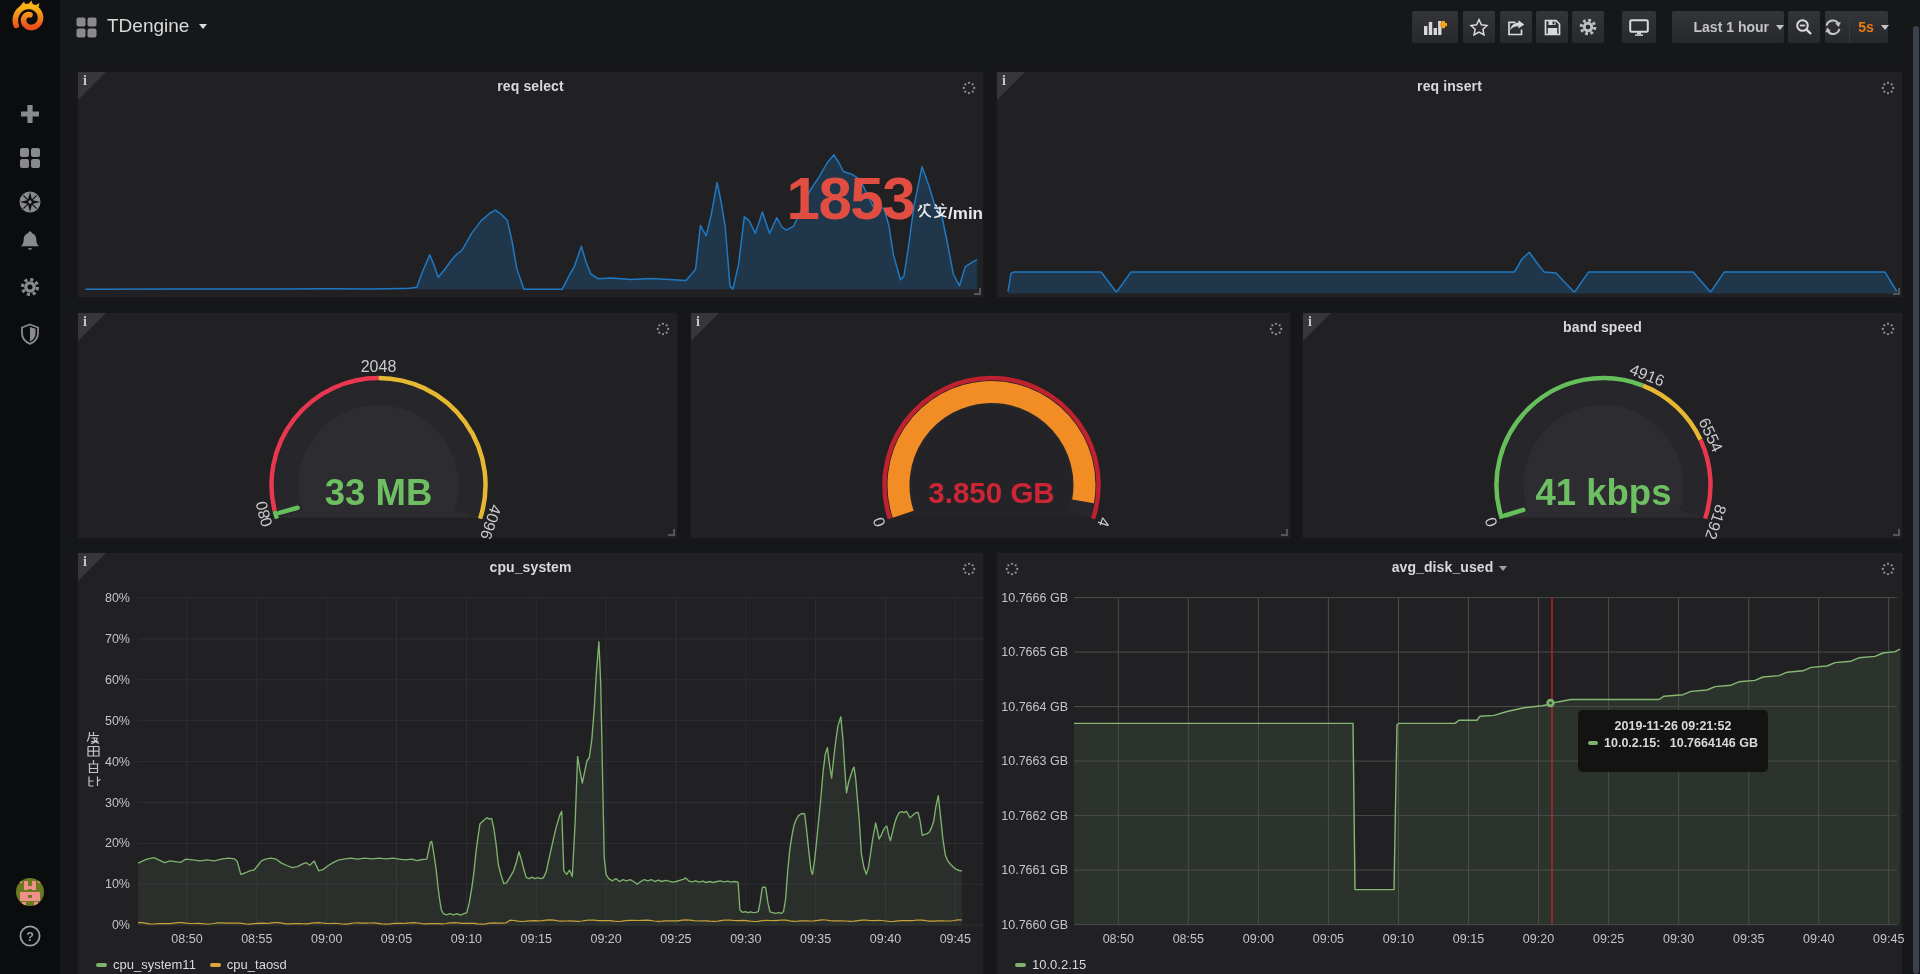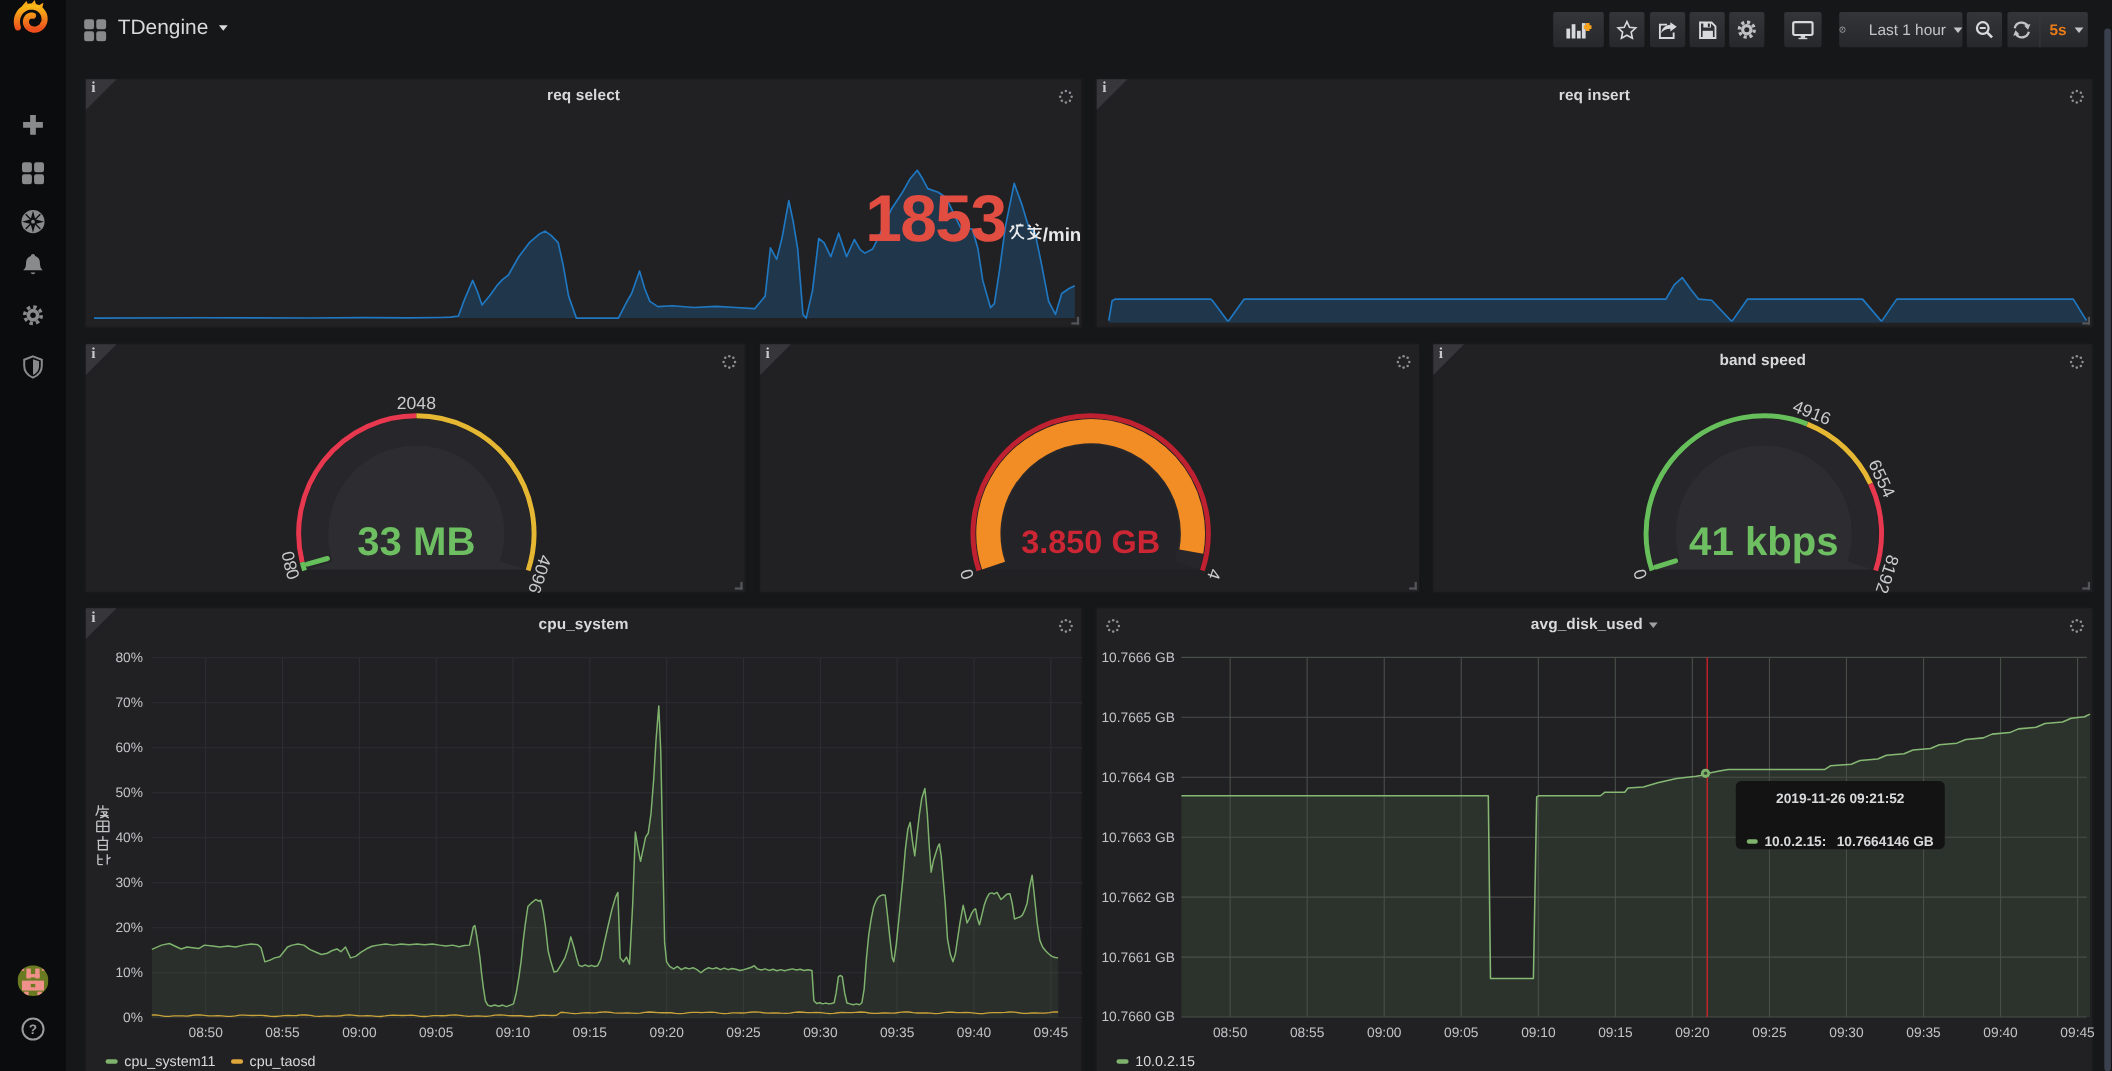--- a/index.html
+++ b/index.html
@@ -132,31 +132,31 @@
         <rect x="1.2" y="1.2" width="17.6" height="11.6" rx="1.5" fill="none" stroke="#d8d9da" stroke-width="2"></rect>
         <rect x="8" y="13.4" width="4" height="2" fill="#d8d9da"></rect>
         <rect x="6" y="15.4" width="8" height="1.4" fill="#d8d9da"></rect>
       </svg>
     </div>
     <div class="navbtn" style="left:1612px;width:112px">
       <svg width="16" height="16" viewBox="0 0 16 16">
         <circle cx="8" cy="8" r="6.6" fill="none" stroke="#c3c4c6" stroke-width="1.6"></circle>
         <path d="M8 4.2 V8.4 L5.6 9.8" fill="none" stroke="#c3c4c6" stroke-width="1.6"></path>
       </svg>
-      <span style="font-size:14px;font-weight:normal;color:#c3c4c6;margin-left:21px">Last 1 hour</span>
+      <span style="font-size:14px;font-weight:bold;color:#c3c4c6;margin-left:21px">Last 1 hour</span>
       <span class="caret"></span>
     </div>
     <div class="navbtn" style="left:1728px;width:32px">
       <svg width="18" height="18" viewBox="0 0 18 18">
         <circle cx="7.5" cy="7.5" r="5.3" fill="none" stroke="#d8d9da" stroke-width="2"></circle>
         <line x1="4.8" y1="7.5" x2="10.2" y2="7.5" stroke="#d8d9da" stroke-width="1.8"></line>
         <line x1="11.6" y1="11.6" x2="16" y2="16" stroke="#d8d9da" stroke-width="2.4"></line>
       </svg>
     </div>
-    <div class="navbtn" style="left:1765px;width:73px">
+    <div class="navbtn" style="left:1765px;width:63px">
       <span style="display:flex;align-items:center;padding-right:7px">
         <svg width="18" height="17" viewBox="0 0 18 17">
           <path d="M2.6 6.6 A 6.4 6.4 0 0 1 14.2 4.4" fill="none" stroke="#c3c4c6" stroke-width="2.1"></path>
           <path d="M16.8 2.9 L14.7 8.1 L11.2 4.4 Z" fill="#c3c4c6"></path>
           <path d="M15.4 9.9 A 6.4 6.4 0 0 1 3.8 12.1" fill="none" stroke="#c3c4c6" stroke-width="2.1"></path>
           <path d="M1.2 13.6 L3.3 8.4 L6.8 12.1 Z" fill="#c3c4c6"></path>
         </svg>
       </span>
       <span style="display:flex;align-items:center;border-left:1px solid #39393d;padding-left:8px;height:32px">
         <span style="font-size:14px;font-weight:bold;color:#eb7b18">5s</span>
@@ -425,15 +425,15 @@
       <text x="751.7" y="390" text-anchor="middle" font-size="12.5" fill="#c3c4c6">09:35</text>
       <text x="821.7" y="390" text-anchor="middle" font-size="12.5" fill="#c3c4c6">09:40</text>
       <text x="891.7" y="390" text-anchor="middle" font-size="12.5" fill="#c3c4c6">09:45</text>
       <line x1="555" y1="44.6" x2="555" y2="371.6" stroke="#d2232c" stroke-width="1.2"></line>
       <circle cx="553.5" cy="150" r="4.2" fill="#7eb26d"></circle>
       <circle cx="553.5" cy="150" r="1.6" fill="#364b33"></circle>
     </svg>
     <div class="legend" style="left:18px;top:404px"><span class="ldash" style="background:#7eb26d"></span>10.0.2.15</div>
     <div style="position:absolute;left:581px;top:157px;width:190px;height:62px;background:#131314;border-radius:5px;z-index:3;font-size:12.5px;color:#d8d9da;padding:9px 10px 0 10px">
       <div style="text-align:center;font-weight:bold">2019-11-26 09:21:52</div>
-      <div style="margin-top:25px"><span class="ldash" style="background:#7eb26d;width:10px"></span><span style="font-weight:bold">10.0.2.15:</span><span style="font-weight:bold;float:right">10.7664146 GB</span></div>
+      <div style="margin-top:3px"><span class="ldash" style="background:#7eb26d;width:10px"></span><span style="font-weight:bold">10.0.2.15:</span><span style="font-weight:bold;float:right">10.7664146 GB</span></div>
     </div>
   </div>
 <div style="position:absolute;right:1px;top:26px;width:6px;height:948px;background:#3a404d;border-radius:3px"></div>
 </body></html>

